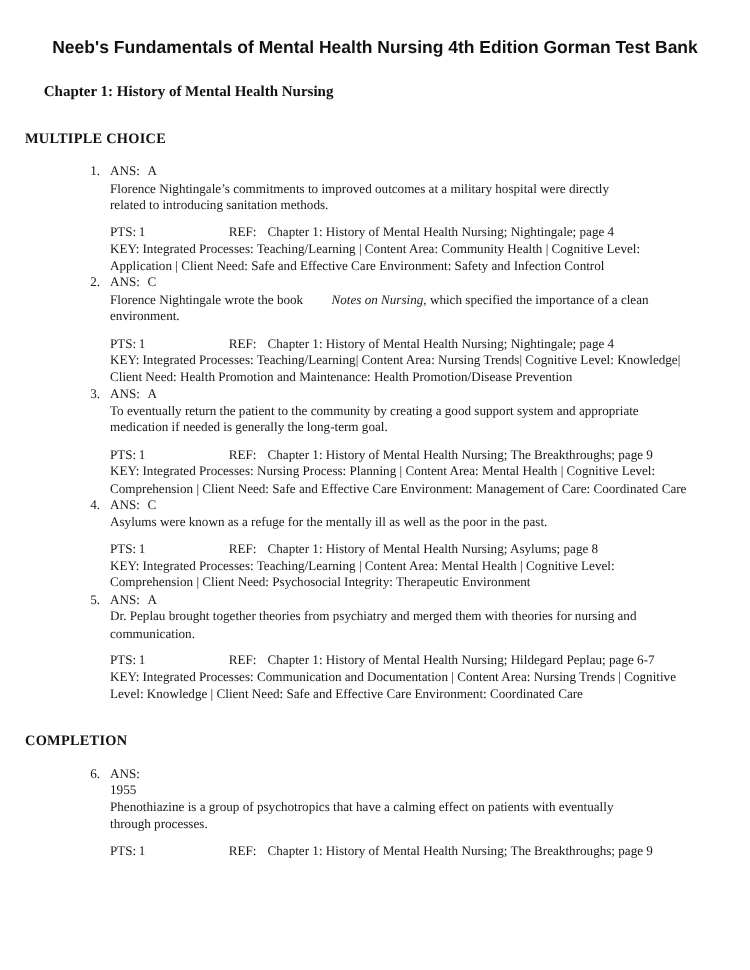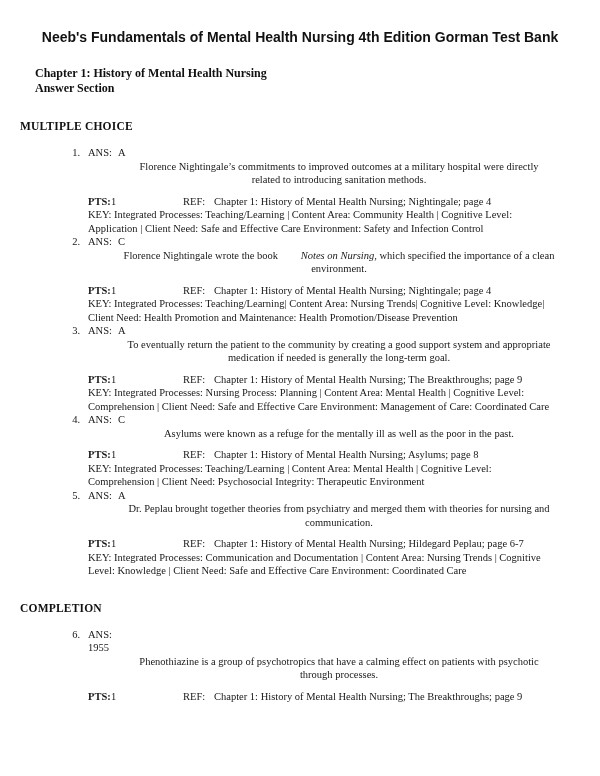--- a/index.html
+++ b/index.html
@@ -32,37 +32,36 @@
     margin:23px 0 13px 20px;
     font-weight:bold;
     font-size:11.5px;
     line-height:14px;
     letter-spacing:0.2px;
     color:#111;
   }
   .question { display:flex; align-items:flex-start; margin-left:35px; }
   .q-num { flex:0 0 45px; width:45px; text-align:right; }
   .q-body { margin-left:8px; width:502px; }
-  .pre { white-space:pre-line;text-align:center; }
+  .pre { white-space:pre-line; }
   .it { font-style:italic;margin-left:20px; }
   .lbl-ans { display:inline-block; width:30px; }
   .meta-block { margin-top:8px; }
-  .lbl-pts { display:inline-block; width:23px;font-weight:bold; }
+  .lbl-pts { display:inline-block; width:23px; }
   .val-pts { display:inline-block; width:72px; }
   .lbl-ref { display:inline-block; width:31px;font-family:Liberation Serif, serif; }
   .lbl-key { display:inline-block; width:26px; }
 </style>
 </head>
 <body>
 
 <div class="doc-header">Neeb's Fundamentals of Mental Health Nursing 4th Edition Gorman Test Bank</div>
 
 <div class="chapter-block">
   <div>Chapter 1: History of Mental Health Nursing</div>
-  <div>Answer Section</div>
 </div>
 
 <div class="section-heading">MULTIPLE CHOICE</div>
 
 <div class="question">
   <div class="q-num">1.</div>
   <div class="q-body">
     <div><span class="lbl-ans">ANS:</span><span>A</span></div>
     <div class="pre">Florence Nightingale’s commitments to improved outcomes at a military hospital were directly
 related to introducing sanitation methods.</div>
@@ -129,19 +128,19 @@
   </div>
 </div>
 
 <div class="section-heading">COMPLETION</div>
 
 <div class="question">
   <div class="q-num">6.</div>
   <div class="q-body">
     <div><span class="lbl-ans">ANS:</span><span></span></div>
     <div>1955</div>
-    <div class="pre">Phenothiazine is a group of psychotropics that have a calming effect on patients with psychotic
+    <div class="pre">Phenothiazine is a group of psychotropics that have a calming effect on patients with eventually
 through processes.</div>
     <div class="meta-block">
       <div><span class="lbl-pts">PTS:</span><span class="val-pts">1</span><span class="lbl-ref">REF:</span><span>Chapter 1: History of Mental Health Nursing; The Breakthroughs; page 9</span></div>
     </div>
   </div>
 </div>
 
 </body></html>

